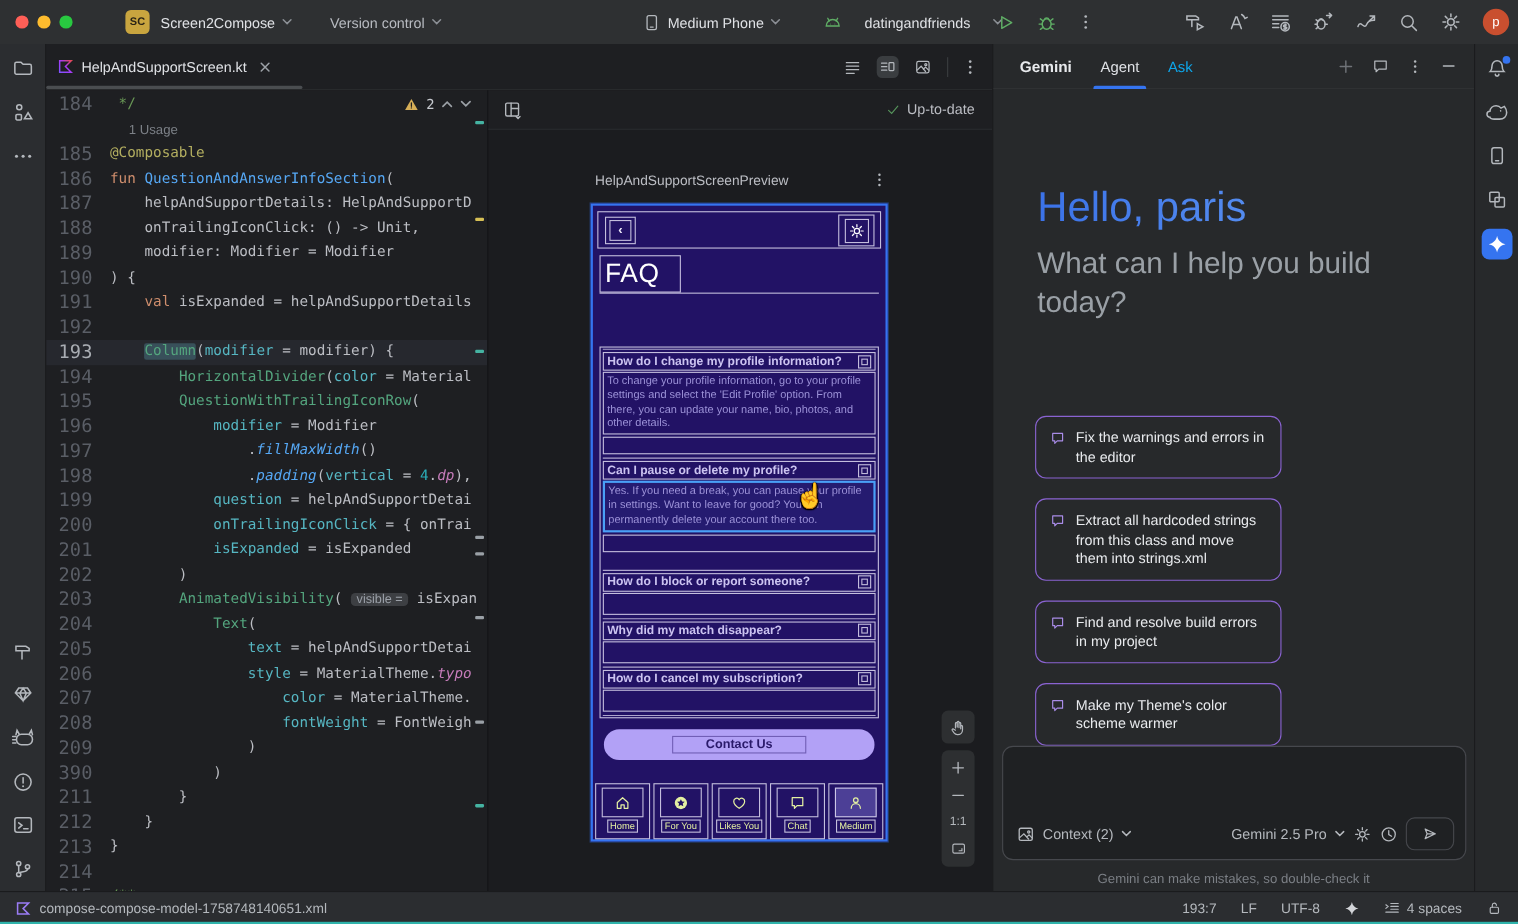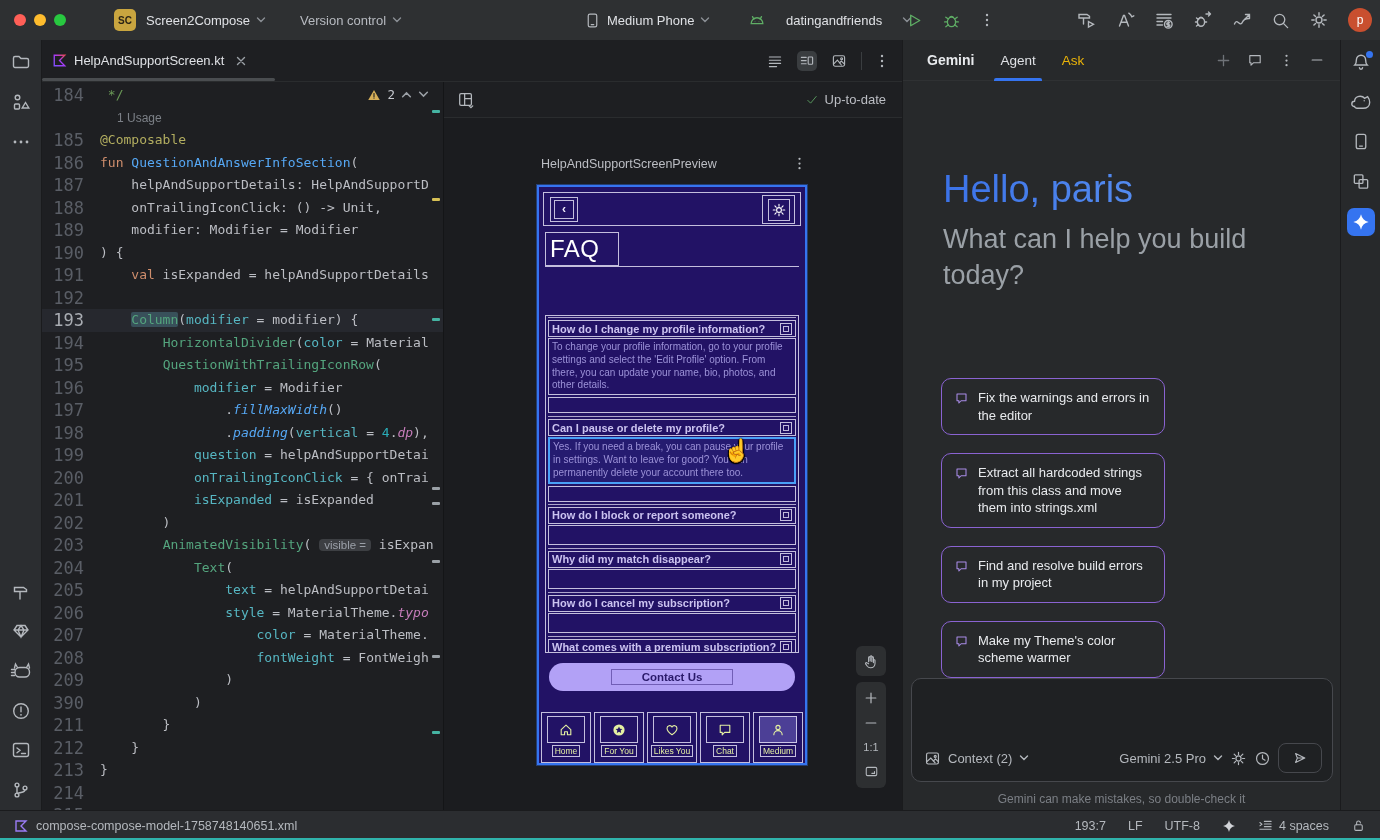--- a/index.html
+++ b/index.html
@@ -71,21 +71,21 @@
   .navcell .icbox { width:38px; height:27px; border:1px solid rgba(232,228,248,.82); display:flex; align-items:center; justify-content:center; color:#e4f0a2; }
   .navcell.hlite .icbox { background:#4c3f96; }
   .navcell .nlabel { margin-top:2px; border:1px solid rgba(232,228,248,.82); font-size:8.5px; color:#e4f0a2; padding:0 2px; white-space:nowrap; }
   .zoombtn { background:#2d2f31; border-radius:6px; color:#b4b8bd; }
   #cursor { font-size:22px; color:#fff; text-shadow:0 0 2px #000, 1px 1px 1px #000, -1px 1px 1px #000; z-index:20; }
 
   
   #gemini { left:902px; top:40px; width:438px; height:770px; background:#27292b; border-left:1px solid #1a1b1d; }
   #gemini-header { height:41px; border-bottom:1px solid #2f3133; padding:0 16px 0 24px; gap:26px; }
   #gemini-title { font-size:14px; font-weight:bold; color:#e8eaed; }
-  .gtab { font-size:13.5px; color:#eab308; position:relative; height:41px; display:flex; align-items:center; }
+  .gtab { font-size:13.5px; color:#0ea5e9; position:relative; height:41px; display:flex; align-items:center; }
   .gtab.active { color:#dfe1e5; }
   .gtab.active::after { content:""; position:absolute; left:-6px; right:-6px; bottom:0; height:3px; border-radius:2px 2px 0 0; background:#3574f0; }
   #hello { font-size:38px; background:linear-gradient(90deg,#3b72e8,#68a0f5); -webkit-background-clip:text; background-clip:text; color:transparent; }
   #hello-sub { font-size:27px; line-height:36px; color:#9aa0a6; }
   .gcard { border:1px solid #8a63d2; border-radius:10px; padding:10px 12px; display:flex; gap:9px; min-height:56px; cursor:default; }
   .gcard .ic { color:#a98ce8; margin-top:2px; }
   .gcard .ctext { font-size:13px; line-height:17.5px; color:#e8eaed; }
   #gemini-input { left:8px; top:638px; width:422px; height:104px; background:#1f2123; border:1px solid #46484d; border-radius:10px; padding:11px 14px; }
   #gemini-placeholder { font-size:13.5px; line-height:18px; color:#9aa0a6; }
   #input-controls { position:absolute; left:12px; right:10px; bottom:8px; display:flex; align-items:center; gap:7px; font-size:13px; color:#b4b8bd; }
@@ -567,21 +567,21 @@
           <div style="border-top: 1px solid rgba(232, 228, 248, 0.7); padding-top: 2px; margin-bottom: 3px;">
             <div class="qrow outl">
               <span class="qtext">How do I change my profile information?</span>
               <span class="expbox">
                 <i></i>
               </span>
             </div>
             <div class="ans outl" style="margin-top: 1px;">To change your profile information, go to your profile settings and select the 'Edit Profile' option. From there, you can update your name, bio, photos, and other details.</div>
             <div class="emptybox outl" style="height: 16px; margin-top: 2px;"></div>
           </div>
-          <div style="border-top: 1px solid rgba(232, 228, 248, 0.7); padding-top: 2px; margin-bottom: 2px;">
+          <div style="border-top: 1px solid rgba(232, 228, 248, 0.7); padding-top: 2px; margin-bottom: 16px;">
             <div class="qrow outl">
               <span class="qtext">Can I pause or delete my profile?</span>
               <span class="expbox">
                 <i></i>
               </span>
             </div>
             <div class="ans outl hl" style="margin-top: 1px;">Yes. If you need a break, you can pause your profile in settings. Want to leave for good? You can permanently delete your account there too.</div>
             <div class="emptybox outl" style="height: 16px; margin-top: 2px;"></div>
           </div>
           <div style="border-top: 1px solid rgba(232, 228, 248, 0.7); padding-top: 2px; margin-bottom: 3px;">

